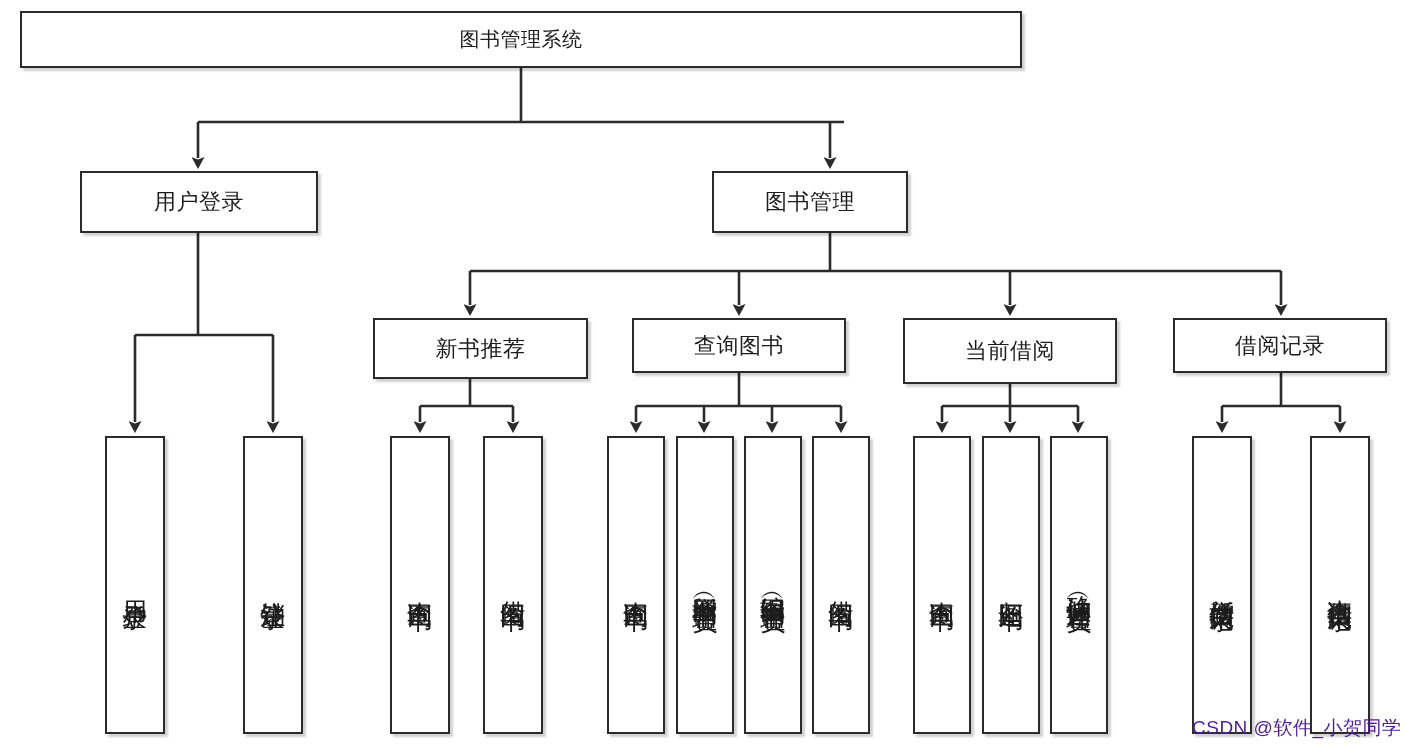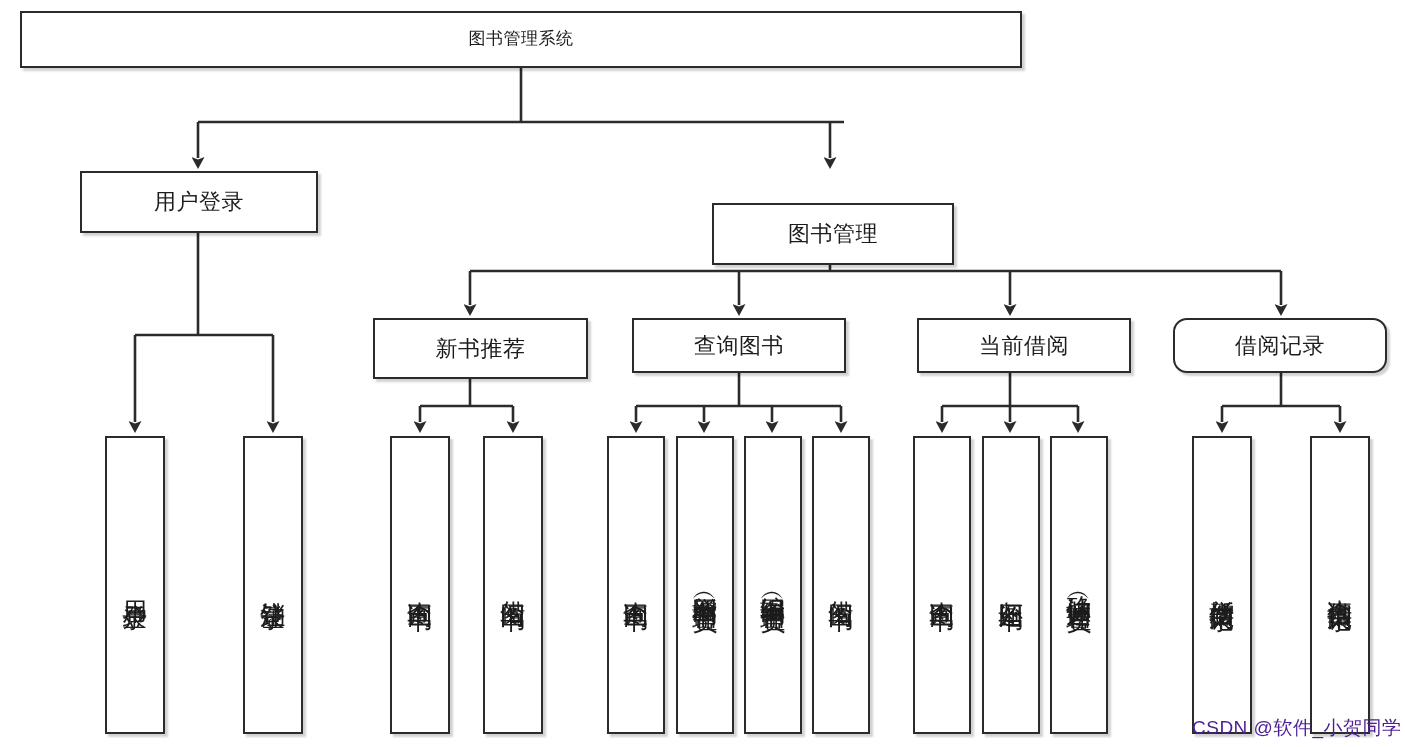--- a/index.html
+++ b/index.html
@@ -40,21 +40,21 @@
     text-align: center;
     line-height: 1.18;
     letter-spacing: 0.5px;
   }
   
   .node.horiz .lbl {
     font-size: 22px;
     white-space: nowrap;
   }
   .node.root .lbl {
-    font-size: 17px;
+    font-size: 20px;
     font-family: Liberation Serif, serif;
   }
   
   .node.vert {
     align-items: center;
     justify-content: center;
     padding: 6px 0;
   }
   .node.vert .lbl {
     writing-mode: vertical-rl;
@@ -127,34 +127,34 @@
     </g>
   </svg>
 
   <div class="node horiz root" style="left:20px; top:11px; width:1002px; height:57px;">
     <span class="lbl">图书管理系统</span>
   </div>
 
   <div class="node horiz" style="left:80px; top:171px; width:238px; height:62px;">
     <span class="lbl">用户登录</span>
   </div>
-  <div class="node horiz" style="left:712px; top:171px; width:242px; height:62px;margin-top:32px;">
+  <div class="node horiz" style="left:712px; top:171px; width:196px; height:62px;">
     <span class="lbl">图书管理</span>
   </div>
 
   <div class="node horiz" style="left:373px; top:318px; width:215px; height:61px;">
     <span class="lbl">新书推荐</span>
   </div>
   <div class="node horiz" style="left:632px; top:318px; width:214px; height:55px;">
     <span class="lbl">查询图书</span>
   </div>
-  <div class="node horiz" style="left:903px; top:318px; width:214px; height:55px;margin-left:14px;">
+  <div class="node horiz" style="left:903px; top:318px; width:214px; height:66px;">
     <span class="lbl">当前借阅</span>
   </div>
-  <div class="node horiz" style="left:1173px; top:318px; width:214px; height:55px;border-radius:14px;">
+  <div class="node horiz" style="left:1173px; top:318px; width:214px; height:55px;">
     <span class="lbl">借阅记录</span>
   </div>
 
   <div class="node vert" style="left:105px; top:436px; width:60px; height:298px;">
     <span class="lbl">用户登录</span>
   </div>
   <div class="node vert" style="left:243px; top:436px; width:60px; height:298px;">
     <span class="lbl">注销登录</span>
   </div>
 

